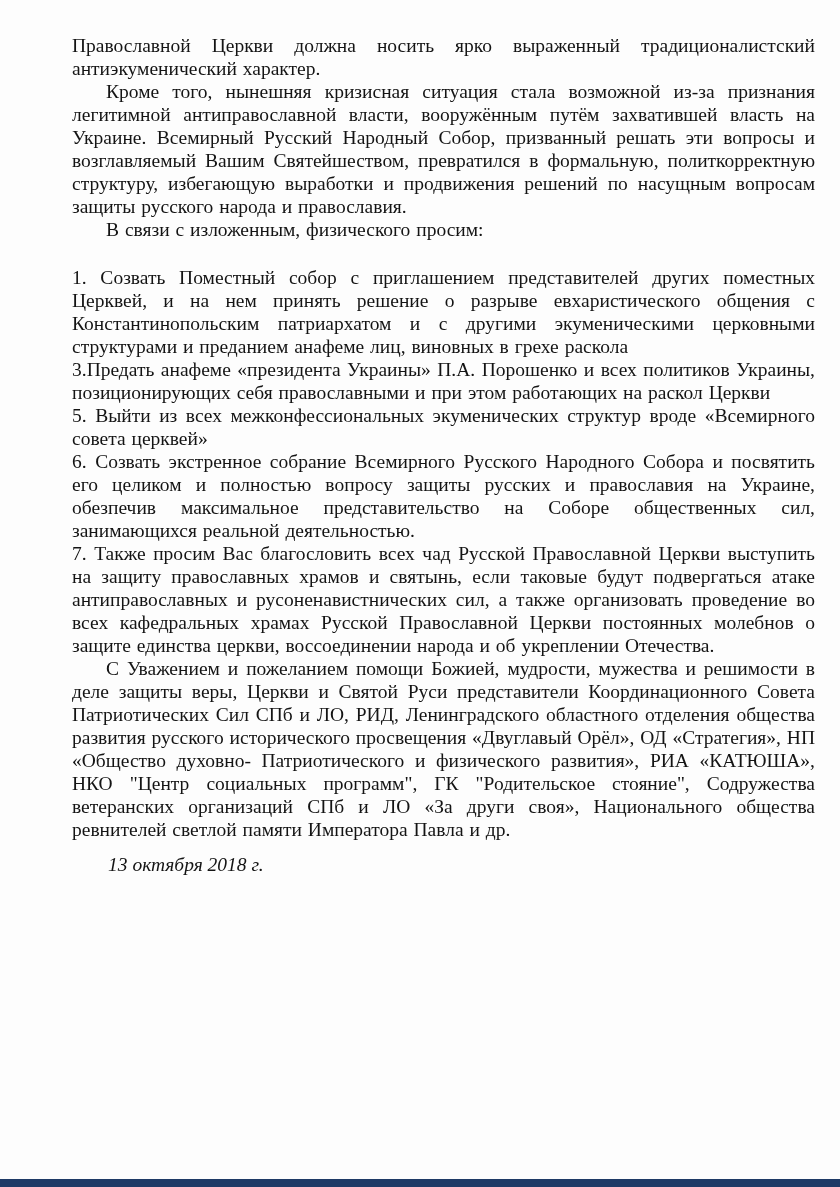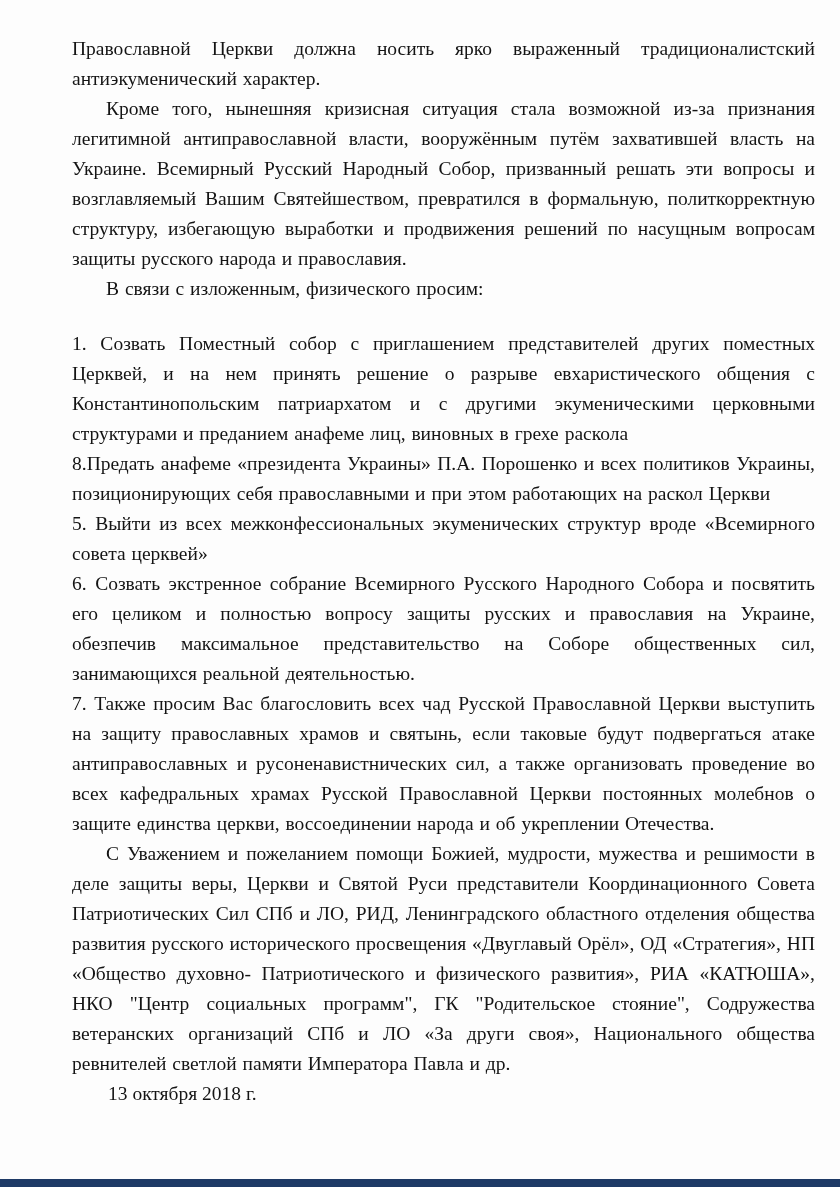--- a/index.html
+++ b/index.html
@@ -14,40 +14,41 @@
     position: relative;
   }
   .page {
     position: relative;
     width: 840px;
     height: 1187px;
     background: #fdfdfd;
     color: #141414;
     font-family: "Liberation Serif", "DejaVu Serif", serif;
     font-size: 19.5px;
-    line-height: 30px;
+    line-height: 23px;
     box-sizing: border-box;
     padding: 34px 25px 0 72px;
   }
   .doc-body .para {
     margin: 0;
     text-align: justify;
     word-spacing: 1px;
   }
   .para.indent {
     text-indent: 34px;
   }
   .para.gap-blank {
     margin-top: 24.5px;
   }
   .para.gap-small {
   }
   .date-block {
-    margin-top: 0;
+    margin-top: 12px;
     padding-left: 36px;
+    font-style: italic;
   }
   .date-block div {
     text-align: left;
   }
   .bottom-bar {
     position: absolute;
     left: 0;
     bottom: 0;
     width: 840px;
     height: 8px;
@@ -55,21 +56,21 @@
 </style>
 </head>
 <body>
 
 <div class="page" style="background: rgb(253, 253, 253); color: rgb(20, 20, 20);">
   <div class="doc-body" id="paragraphs">
       <p class="para">Православной Церкви должна носить ярко выраженный традиционалистский антиэкуменический характер.</p>
       <p class="para indent">Кроме того, нынешняя кризисная ситуация стала возможной из-за признания легитимной антиправославной власти, вооружённым путём захватившей власть на Украине. Всемирный Русский Народный Собор, призванный решать эти вопросы и возглавляемый Вашим Святейшеством, превратился в формальную, политкорректную структуру, избегающую выработки и продвижения решений по насущным вопросам защиты русского народа и православия.</p>
       <p class="para indent">В связи с изложенным, физического просим:</p>
       <p class="para gap-blank">1. Созвать Поместный собор с приглашением представителей других поместных Церквей, и на нем принять решение о разрыве евхаристического общения с Константинопольским патриархатом и с другими экуменическими церковными структурами и преданием анафеме лиц, виновных в грехе раскола</p>
-      <p class="para">8.Предать анафеме «президента Украины» П.А. Порошенко и всех политиков Украины, позиционирующих себя православными и при этом работающих на раскол Церкви</p>
+      <p class="para">3.Предать анафеме «президента Украины» П.А. Порошенко и всех политиков Украины, позиционирующих себя православными и при этом работающих на раскол Церкви</p>
       <p class="para">5. Выйти из всех межконфессиональных экуменических структур вроде «Всемирного совета церквей»</p>
       <p class="para">6. Созвать экстренное собрание Всемирного Русского Народного Собора и посвятить его целиком и полностью вопросу защиты русских и православия на Украине, обезпечив максимальное представительство на Соборе общественных сил, занимающихся реальной деятельностью.</p>
       <p class="para">7. Также просим Вас благословить всех чад Русской Православной Церкви выступить на защиту православных храмов и святынь, если таковые будут подвергаться атаке антиправославных и русоненавистнических сил, а также организовать проведение во всех кафедральных храмах Русской Православной Церкви постоянных молебнов о защите единства церкви, воссоединении народа и об укреплении Отечества.</p>
       <p class="para indent gap-small">С Уважением и пожеланием помощи Божией, мудрости, мужества и решимости в деле защиты веры, Церкви и Святой Руси представители Координационного Совета Патриотических Сил СПб и ЛО, РИД, Ленинградского областного отделения общества развития русского исторического просвещения «Двуглавый Орёл», ОД «Стратегия», НП «Общество духовно- Патриотического и физического развития», РИА «КАТЮША», НКО "Центр социальных программ", ГК "Родительское стояние", Содружества ветеранских организаций СПб и ЛО «За други своя», Национального общества ревнителей светлой памяти Императора Павла и др.</p>
     </div>
   <div class="date-block">
     <div>13 октября 2018 г.</div>
   </div>
   <div class="bottom-bar" style="background: rgb(30, 58, 102);"></div>
 </div>

